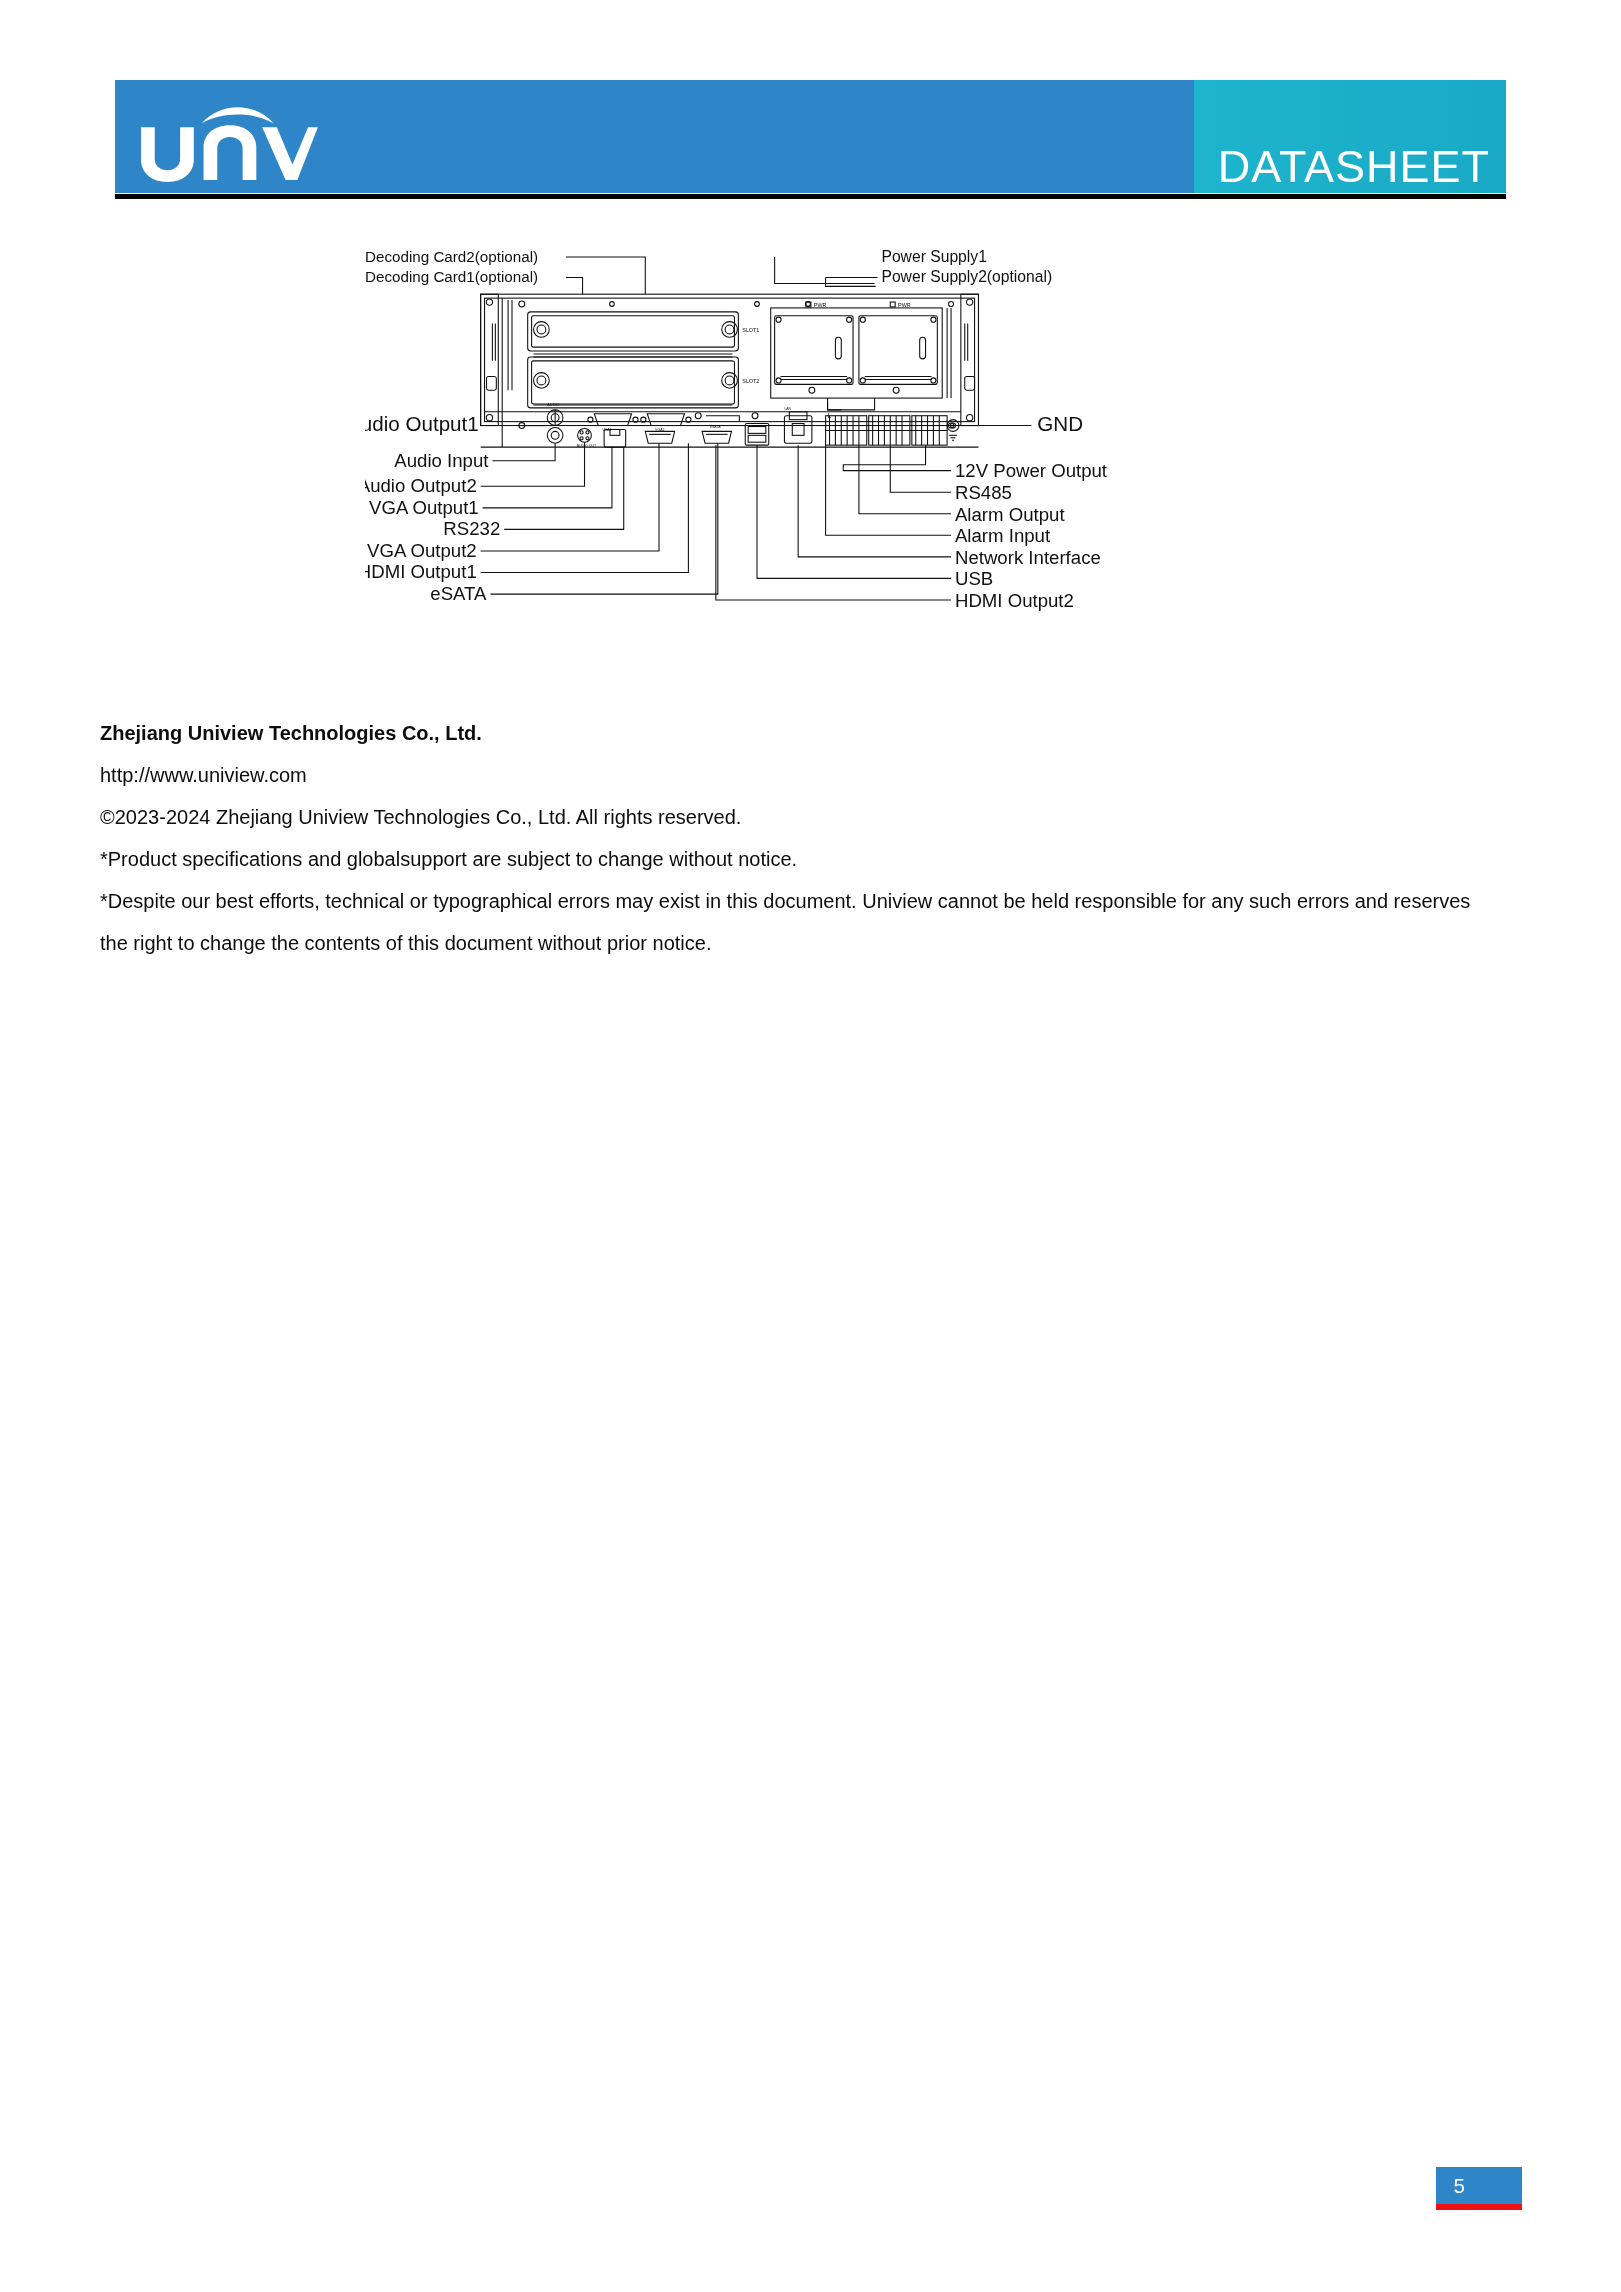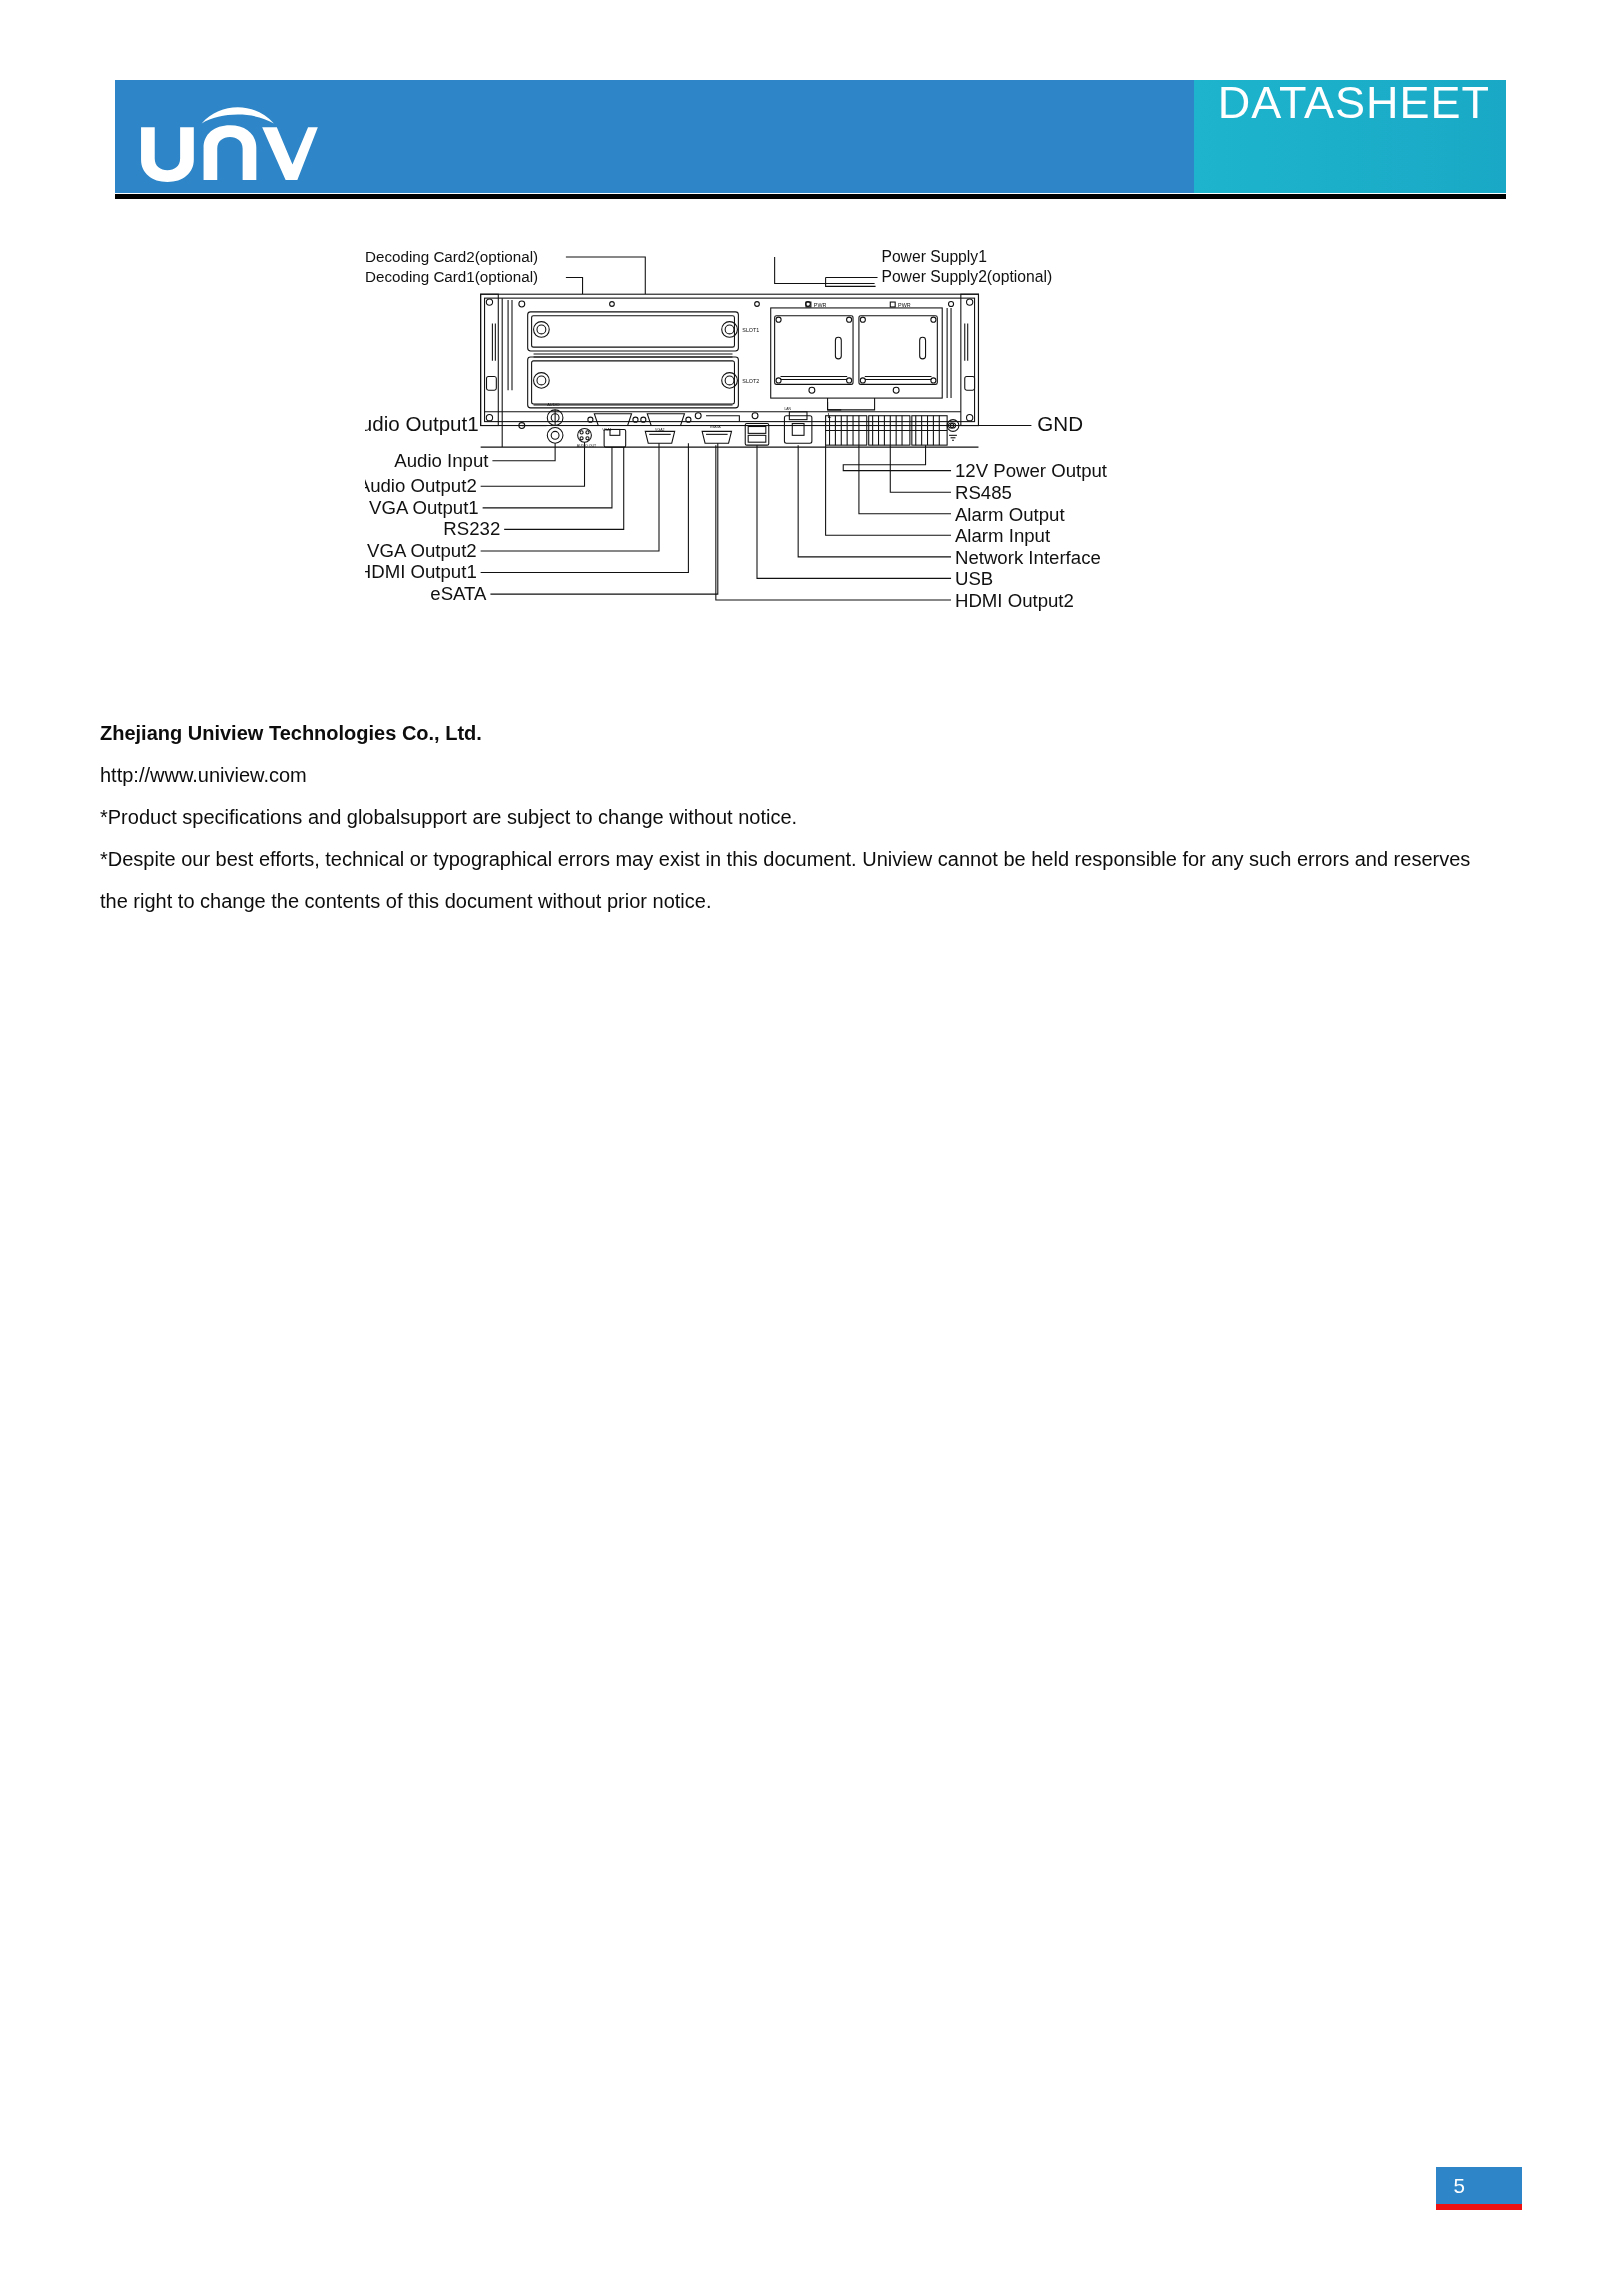--- a/index.html
+++ b/index.html
@@ -28,21 +28,21 @@
   }
   #header-logo-area {
     flex: 0 0 1079px;
     background: #2e86c8;
     position: relative;
   }
   #header-datasheet-area {
     flex: 1 1 auto;
     background: linear-gradient(90deg, #1eb4cd 0%, #19a9c6 100%);
     display: flex;
-    align-items: flex-start;
+    align-items: flex-end;
     justify-content: center;
     position: relative;
   }
   #datasheet-label {
     color: #ffffff;
     font-size: 45px;
     letter-spacing: 1px;
     font-weight: 400;
     line-height: 1;
     padding-bottom: 3.9px;
@@ -399,20 +399,21 @@
     <text x="602" y="327" font-size="19">Network Interface</text>
     <text x="602" y="349" font-size="19">USB</text>
     <text x="602" y="371" font-size="19">HDMI Output2</text>
   </g>
 </svg>
 </div>
 
 <div id="company-block">
   <div class="line" id="company-name">Zhejiang Uniview Technologies Co., Ltd.</div>
   <div class="line">http://www.uniview.com</div>
+  <div class="line">©2023-2024   Zhejiang Uniview Technologies Co., Ltd. All rights reserved.</div>
   <div class="line">*Product specifications and globalsupport are subject to change without notice.</div>
   <div class="line wrap">*Despite our best efforts, technical or typographical errors may exist in this document. Uniview cannot be held responsible for any such errors and reserves the right to change the contents of this document without prior notice.</div>
 </div>
 
 <div id="footer-pagebox">
   <span>5</span>
 </div>
 <div id="footer-redline"></div>
 
 

